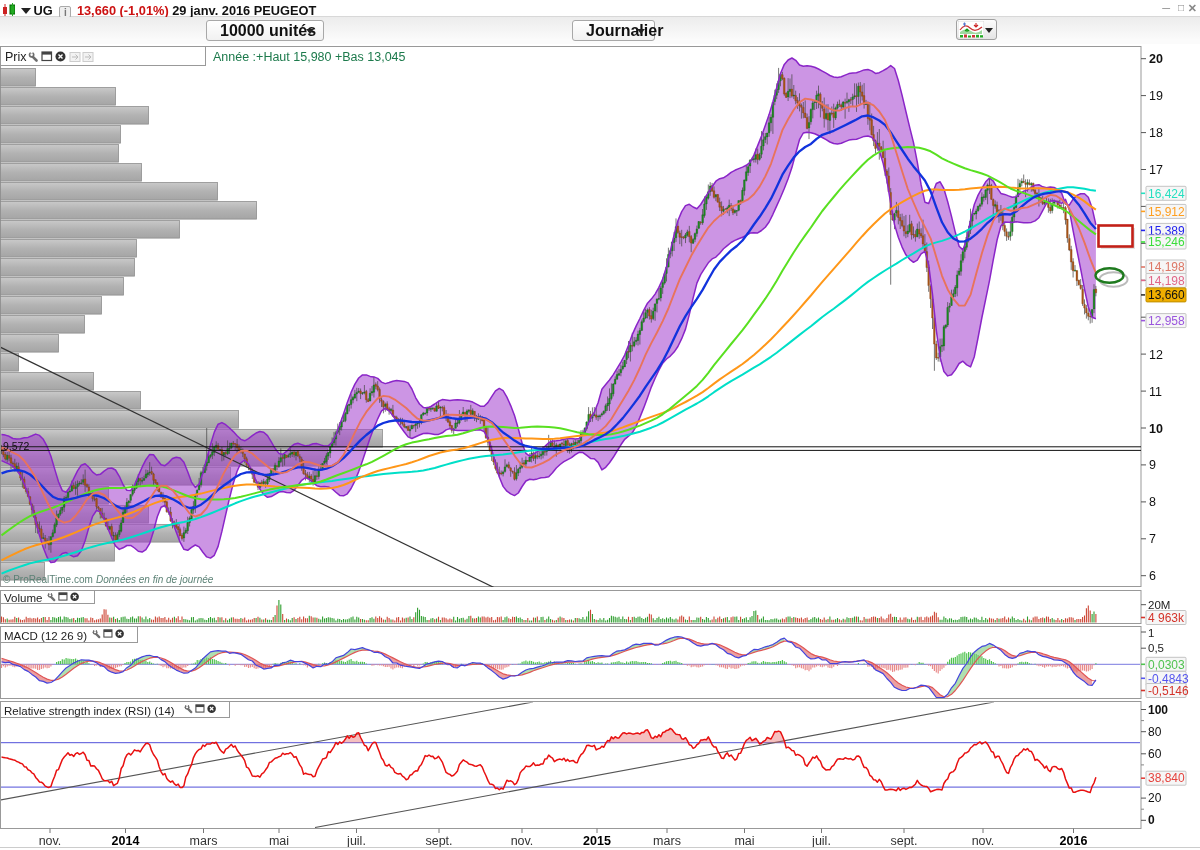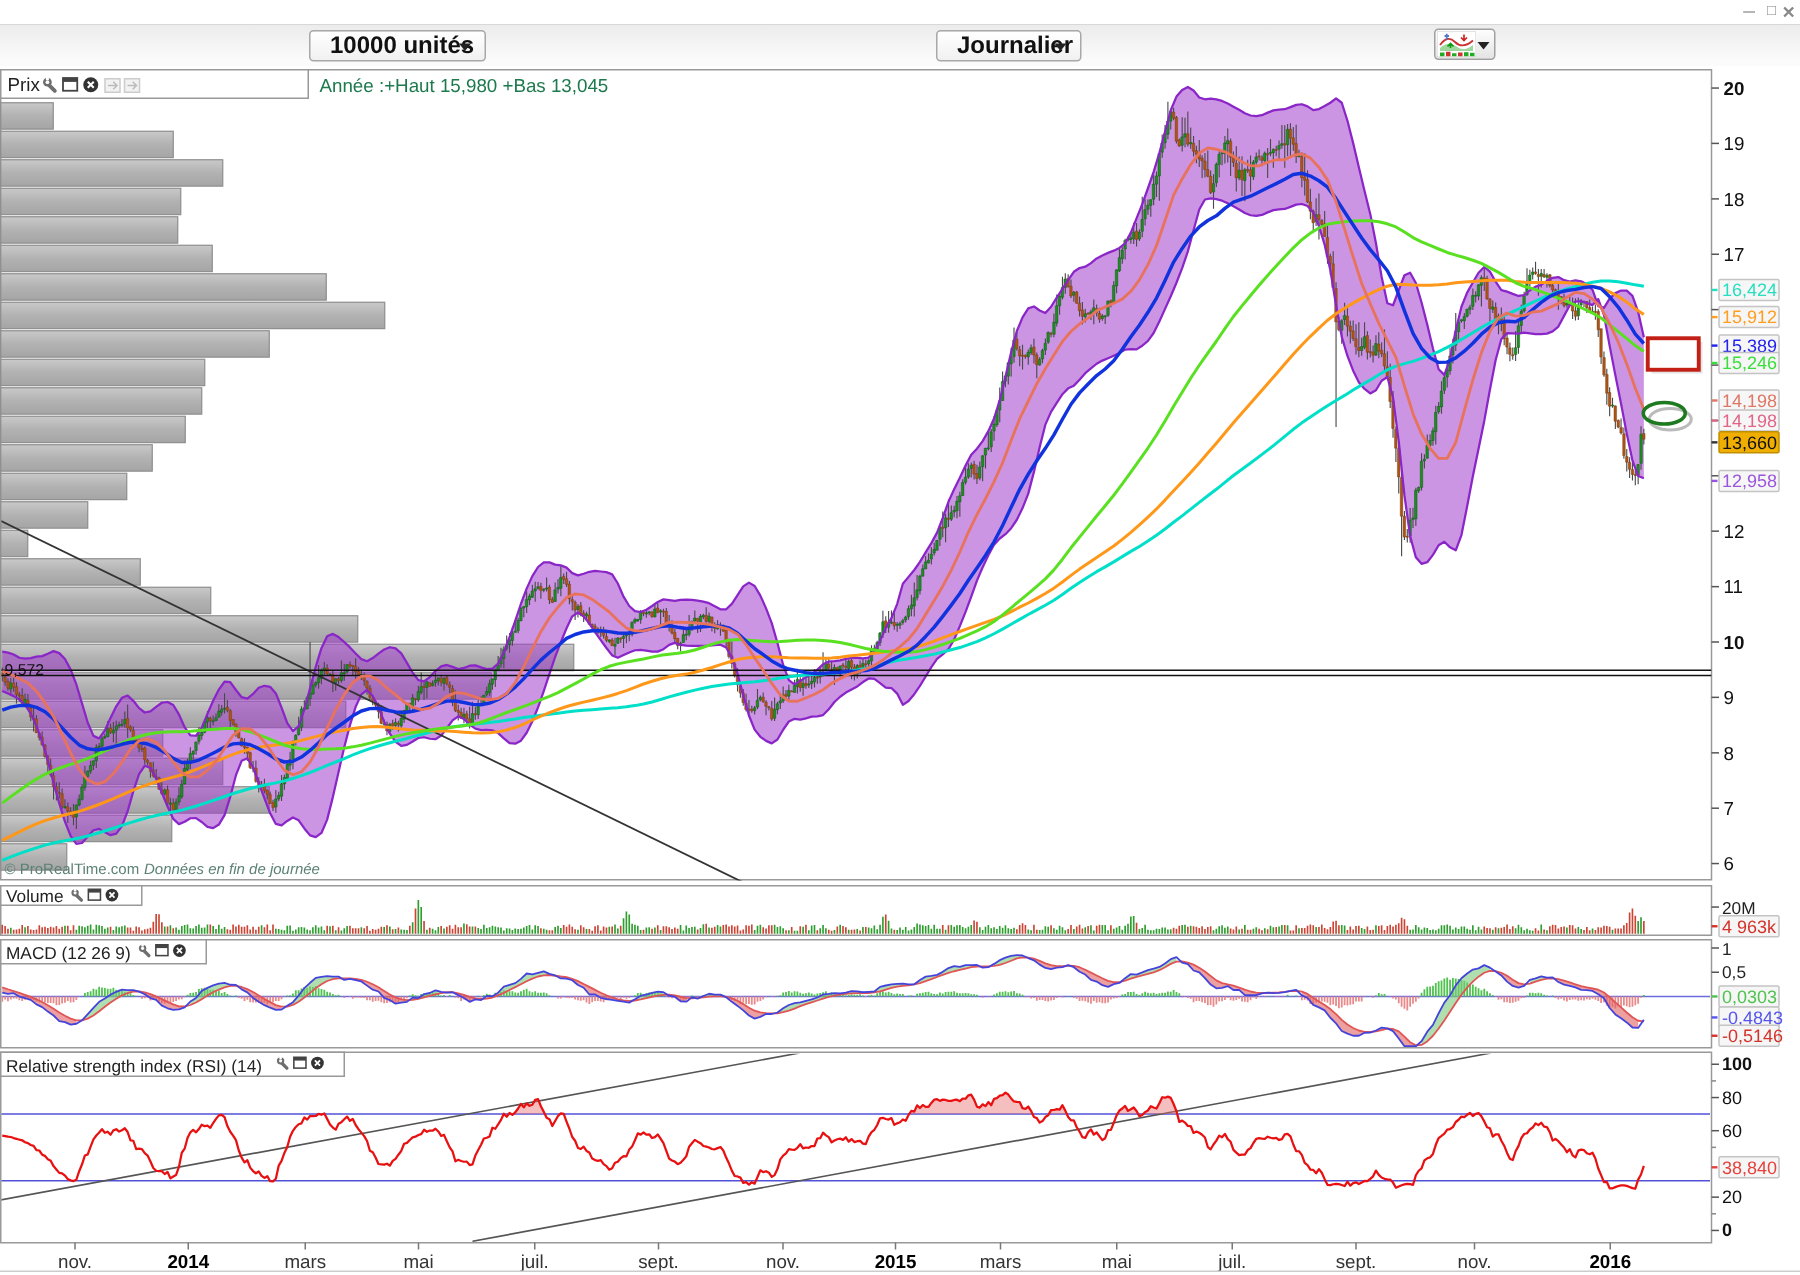--- a/index.html
+++ b/index.html
@@ -8,27 +8,38 @@
 .red{color:#cc1111}
 .sel{position:absolute;height:21px;background:linear-gradient(#fff,#f1f1f1);border:1px solid #a8a8a8;border-radius:3px;font-size:16px;font-weight:bold;color:#111;line-height:19px;padding-left:13px}
 .arr{position:absolute;right:9px;top:8px;width:0;height:0;border-left:4.5px solid transparent;border-right:4.5px solid transparent;border-top:5.5px solid #222}
 .btn{position:absolute;left:956px;top:2px;width:41px;height:21px;border:1px solid #a0a0a0;border-radius:3px;background:linear-gradient(#fdfdfd,#e4e4e4)}
 .btn .arr{right:3px;top:8px}
 .wc{position:absolute;top:2px;color:#888;font-size:11px;font-weight:bold}
 svg{position:absolute;left:0;top:44px}
 </style></head>
 <body>
 <div class="titlebar">
+ <div class="hdr">
+  <svg width="13" height="14" style="position:relative;top:2px;left:0">
+   <rect x="1" y="4" width="4" height="7" fill="#cc2222"></rect>
+        <line x1="3" y1="1" x2="3" y2="13" stroke="#cc2222"></line>
+   <rect x="8" y="2" width="5" height="9" fill="#22aa22" stroke="#060"></rect>
+        <line x1="10.5" y1="0" x2="10.5" y2="13" stroke="#22aa22"></line>
+  </svg>
+  <span style="display:inline-block;width:0;height:0;border-left:5px solid transparent;border-right:5px solid transparent;border-top:6px solid #222;margin:0 3px 1px 2px"></span>UG
+  <span style="display:inline-block;width:12px;height:12px;border:1px solid #aaa;border-radius:2px;background:#eee;color:#777;font-size:10px;line-height:12px;text-align:center;margin:0 2px 1px 3px;vertical-align:-1px">i</span>
+  <span class="red">13,660 (-1,01%)</span> 29 janv. 2016 PEUGEOT
+ </div>
  <div class="wc" style="right:30px">─</div>
  <div class="wc" style="right:16px;font-size:10px">□</div>
  <div class="wc" style="right:3px">✕</div>
 </div>
 <div class="toolbar">
  <div class="sel" style="left:206px;top:3px;width:118px">10000 unités<span class="arr"></span></div>
- <div class="sel" style="left:624px;top:3px;width:97px">Journalier<span class="arr"></span></div>
+ <div class="sel" style="left:572px;top:3px;width:83px">Journalier<span class="arr"></span></div>
  <div class="btn">
   <svg width="26" height="17" style="position:absolute;left:1px;top:1px">
     <rect x="0" y="0" width="26" height="17" fill="#fff" stroke="#bbb" stroke-width="0.5"></rect>
     <path d="M2 9 Q7 2 12 7 T24 6" stroke="#cc3333" fill="none" stroke-width="1.2"></path>
     <path d="M2 11 Q8 6 13 10 T24 9 L24 13 L2 13z" fill="#9fd89f"></path>
     <path d="M5 3 l3 0 m-1.5 -1.5 l0 4" stroke="#5577cc" stroke-width="1.2"></path>
     <path d="M18 2 v4 m-2 -2 l2 2 l2 -2" stroke="#cc2222" stroke-width="1.1" fill="none"></path>
     <path d="M9 11 v-3 m-2 2 l2 -2 l2 2" stroke="#119911" stroke-width="1.1" fill="none"></path>
     <rect x="2" y="14" width="3" height="2.5" fill="#2a2"></rect>
         <rect x="6" y="13.5" width="3" height="3" fill="#c33"></rect>

